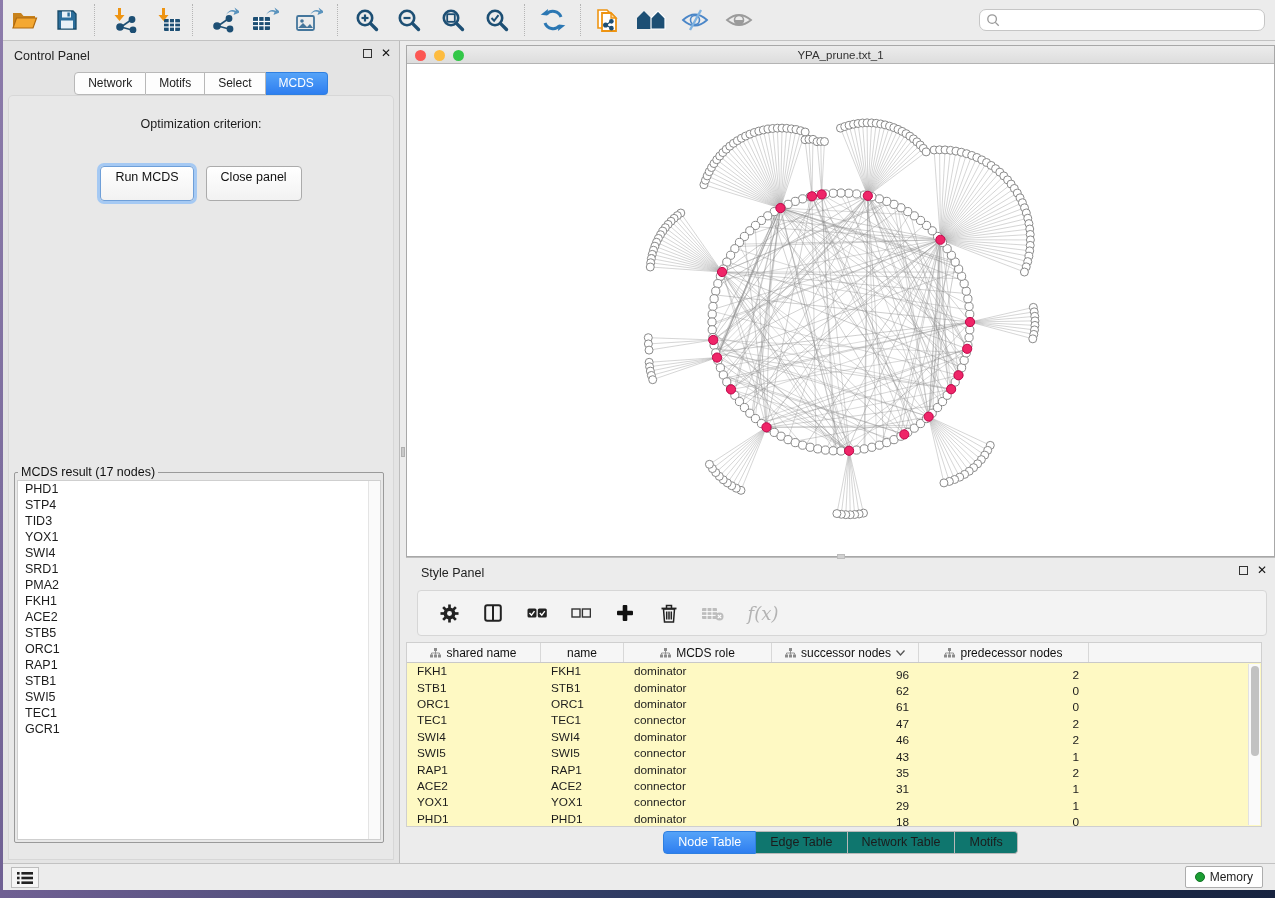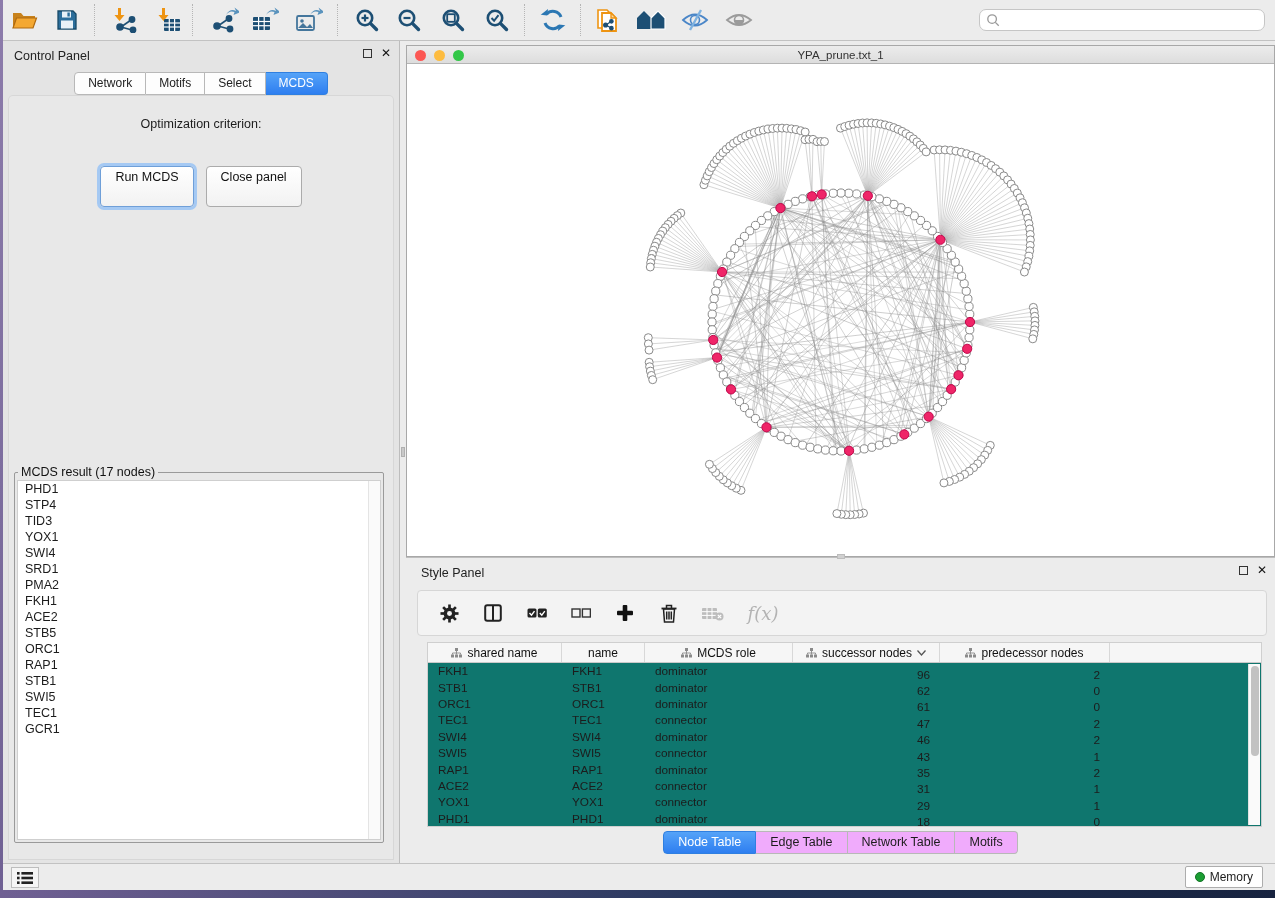--- a/index.html
+++ b/index.html
@@ -38,21 +38,21 @@
   .opt-label { position:absolute; top:22px; width:100%; text-align:center; font-size:12.5px; }
   .dropdown { position:absolute; left:38px; right:40px; top:37px; height:23px; background:#fff;
     border:1px solid #b5b5b5; border-radius:4px; display:flex; align-items:center; }
   .dropdown .dd-text { flex:1; padding-left:9px; font-size:12.5px; white-space:nowrap; overflow:hidden; }
   .dd-stepper { width:18px; height:19px; margin-right:1px; border-radius:3px;
     background:linear-gradient(#6db1fb,#2e7ef0); display:flex; flex-direction:column;
     align-items:center; justify-content:center; gap:2px; }
   .dd-stepper i { width:0; height:0; border-left:3.5px solid transparent; border-right:3.5px solid transparent; }
   .dd-up { border-bottom:4px solid #fff; } .dd-dn { border-top:4px solid #fff; }
   .btn { background:linear-gradient(#ffffff,#f2f2f2); border:1px solid #ababab; border-radius:4px;
-    font-size:12.5px; padding:3px 14px 22px; color:#111; }
+    font-size:12.5px; padding:3px 14px 16px; color:#111; }
   .btn.focus { box-shadow:0 0 0 3px #a5c9f3; border-color:#6f9fd8; }
   .run-row { position:absolute; top:71px; width:100%; display:flex; justify-content:center; gap:12px; }
   fieldset.mcds { position:absolute; left:6px; right:10px; top:370px; bottom:17px;
     border:1px solid #9a9a9a; border-radius:2px; }
   fieldset.mcds legend { font-size:12.5px; padding:0 3px; margin-left:3px; color:#111; }
   .mcds-list { position:absolute; left:2px; right:2px; top:1px; bottom:2px; background:#fff;
     border:1px solid #cfcfcf; overflow:hidden; }
   .mcds-list .scrolltrack { position:absolute; right:0; top:0; bottom:0; width:12px; background:#fafafa;
     border-left:1px solid #e4e4e4; }
   .mcds-item { font-size:12.5px; line-height:16px; padding-left:7px; }
@@ -76,34 +76,34 @@
 
   
   .tablepanel { position:absolute; left:403px; right:0; top:557px; bottom:27px; background:#ececec;
     border-top:1px solid #bdbdbd; }
   .tp-toolbar { position:absolute; left:11px; right:8px; top:32px; height:46px; background:#f3f3f3;
     border:1px solid #d6d6d6; border-radius:4px; display:flex; align-items:center; gap:22px;
     padding-left:20px; }
   .tp-ic { display:flex; align-items:center; justify-content:center; width:22px; height:22px; }
   .fx { font-family:"DejaVu Serif","Liberation Serif",serif; font-style:italic; font-size:18px;
     color:#b3b3b3; }
-  .ntable { position:absolute; left:21px; right:13px; top:84px; height:185px; background:#0f766e;
+  .ntable { position:absolute; left:0; right:13px; top:84px; height:185px; background:#fef9c3;
     border:1px solid #cfcfcf; }
   .thead { display:flex; height:20px; background:#f6f6f6; border-bottom:1px solid #c9c9c9; }
   .th { display:flex; align-items:center; justify-content:center; gap:5px; font-size:12px;
     border-right:1px solid #d8d8d8; color:#111; }
   .trow { display:flex; height:16.4px; align-items:center; }
   .td { font-size:11.8px; padding:0 10px; white-space:nowrap; overflow:hidden; }
   .td.num { text-align:right;margin-top:7px; }
   .tscroll { position:absolute; right:1px; top:21px; bottom:1px; width:12px; background:#fafafa;
     border-left:1px solid #e2e2e2; }
   .tthumb { position:absolute; left:1.5px; width:8px; top:2px; height:90px; background:#c2c2c2;
     border-radius:4px; }
   .ttabs { position:absolute; left:0; right:0; top:273px; display:flex; justify-content:center; }
-  .ttab { border:1px solid #b8b8b8; border-left:none; background:#f0abfc; padding:3px 14px 4px;
+  .ttab { border:1px solid #b8b8b8; border-left:none; background:#0f766e; padding:3px 14px 4px;
     font-size:12.5px; }
   .ttab:first-child { border-left:1px solid #b8b8b8; border-radius:4px 0 0 4px; }
   .ttab:last-child { border-radius:0 4px 4px 0; }
   .ttab.active { color:#fff; border-color:#2f7fe0; }
   .tab.active, .ttab.active { background:linear-gradient(#55a3f8,#2e7ef0); }
 
   
   .statusbar { position:absolute; left:0; right:0; bottom:0; height:27px; background:#ececec;
     border-top:1px solid #c2c2c2; }
   .list-btn { position:absolute; left:8px; top:3px; width:28px; height:21px; background:#f5f5f5;

